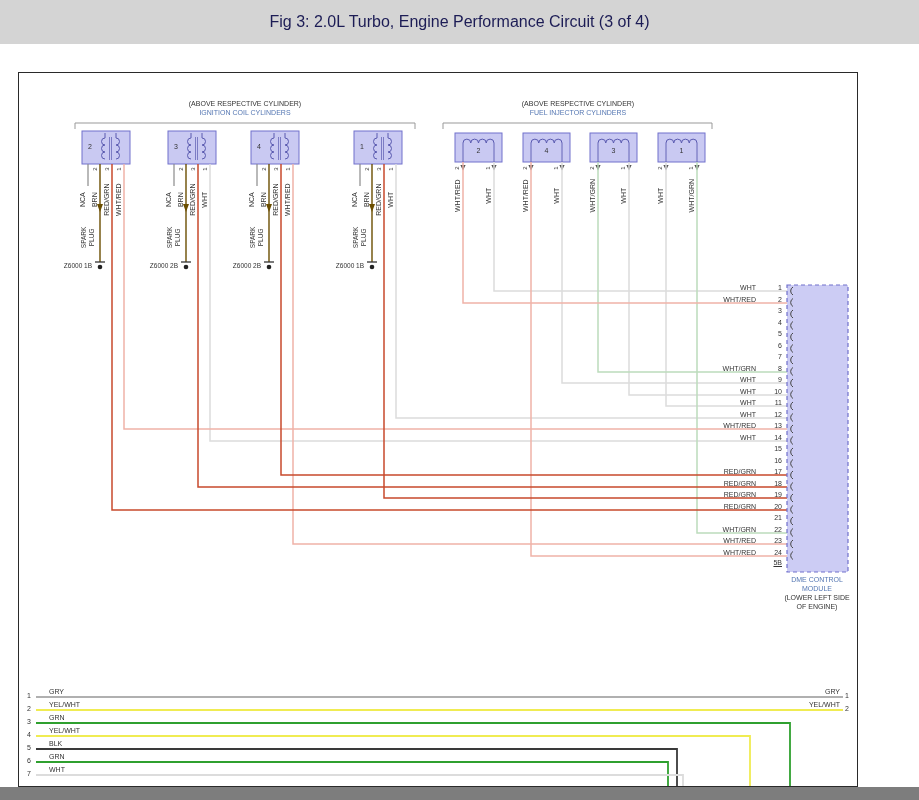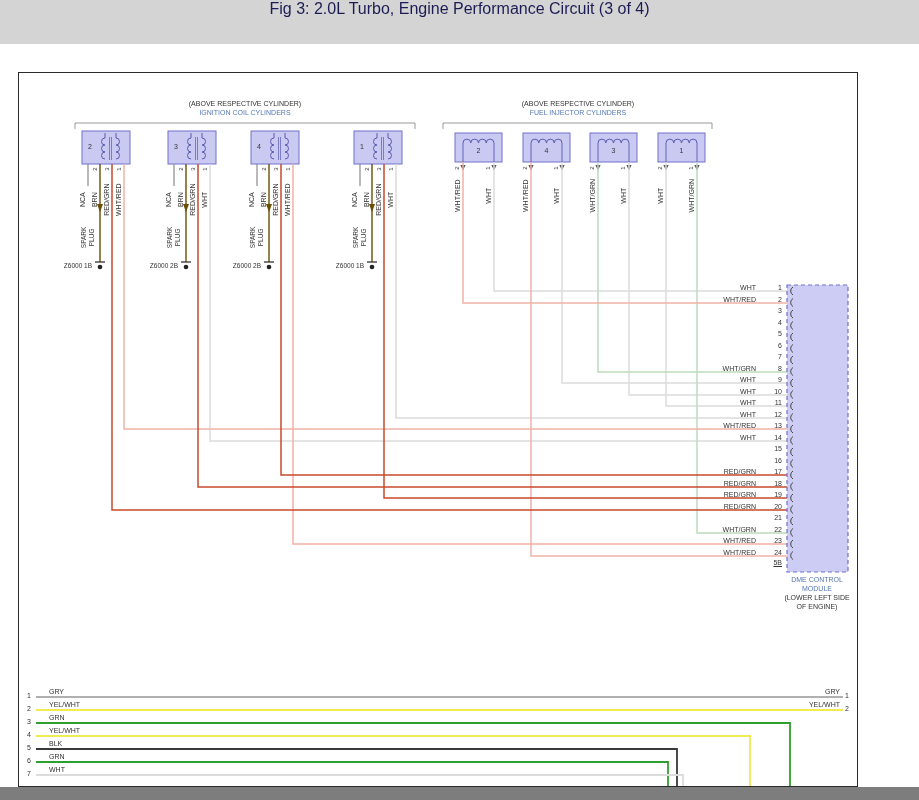--- a/index.html
+++ b/index.html
@@ -1,19 +1,19 @@
 <!DOCTYPE html>
 <html style="--c-wht: #dcdcdc; --c-wht_red: #f0b2a8; --c-wht_grn: #bcdcbc; --c-red_grn: #c74a2c; --c-brn: #6b4e00; --c-nca: #8a8a8a; --c-gry: #b0b0b0; --c-yel_wht: #f0ec52; --c-grn: #2fa02f; --c-blk: #3a3a3a; --c-module_fill: #ccccf4; --c-module_border: #7070cc; --c-component_fill: #c9c9f2; --c-component_border: #7070cc; --c-blue_label: #5577b3; --c-title_text: #1c1c55; --c-header_bg: #d4d4d4; --c-footer_bg: #7d7d7d;"><head>
 <meta charset="utf-8">
 <style>
   html,body{margin:0;padding:0;background:#ffffff;}
   .stage{position:relative;width:919px;height:800px;overflow:hidden;background:#ffffff;
          font-family:"Liberation Sans",sans-serif;}
   .titlebar{position:absolute;left:0;top:0;width:919px;height:44px;background:var(--c-header_bg,#d4d4d4);
-            display:flex;justify-content:center;}
+            display:flex;align-items:center;justify-content:center;}
   .title{font-size:16px;color:var(--c-title_text,#1c1c55);}
   .diagram-box{position:absolute;left:18px;top:72px;width:838px;height:713px;border:1px solid #2a2a2a;background:#fff;}
   .footer-strip{position:absolute;left:0;top:787px;width:919px;height:13px;background:var(--c-footer_bg,#7d7d7d);}
   svg.overlay{position:absolute;left:0;top:0;width:919px;height:800px;pointer-events:none;}
   #labels{position:absolute;left:0;top:0;width:919px;height:800px;pointer-events:none;}
   .lbl{position:absolute;font-size:7px;line-height:1.05;color:#333;white-space:nowrap;}
   .lbl.blue{color:var(--c-blue_label,#5577b3);}
 </style>
 </head>
 <body>

